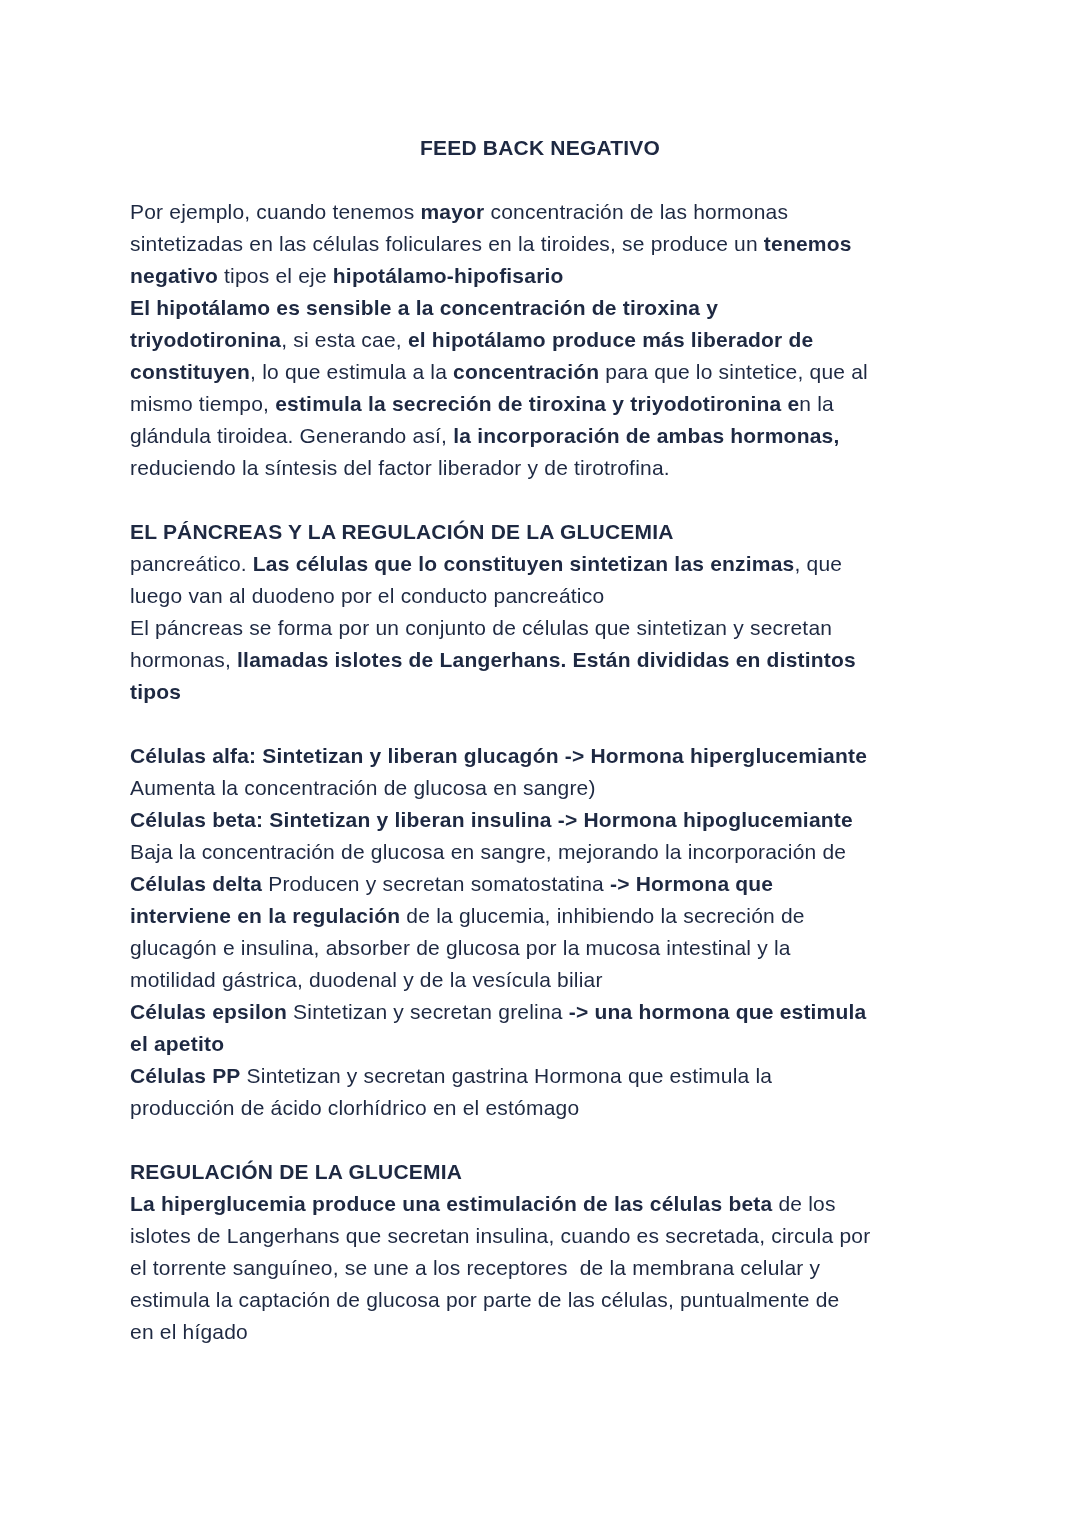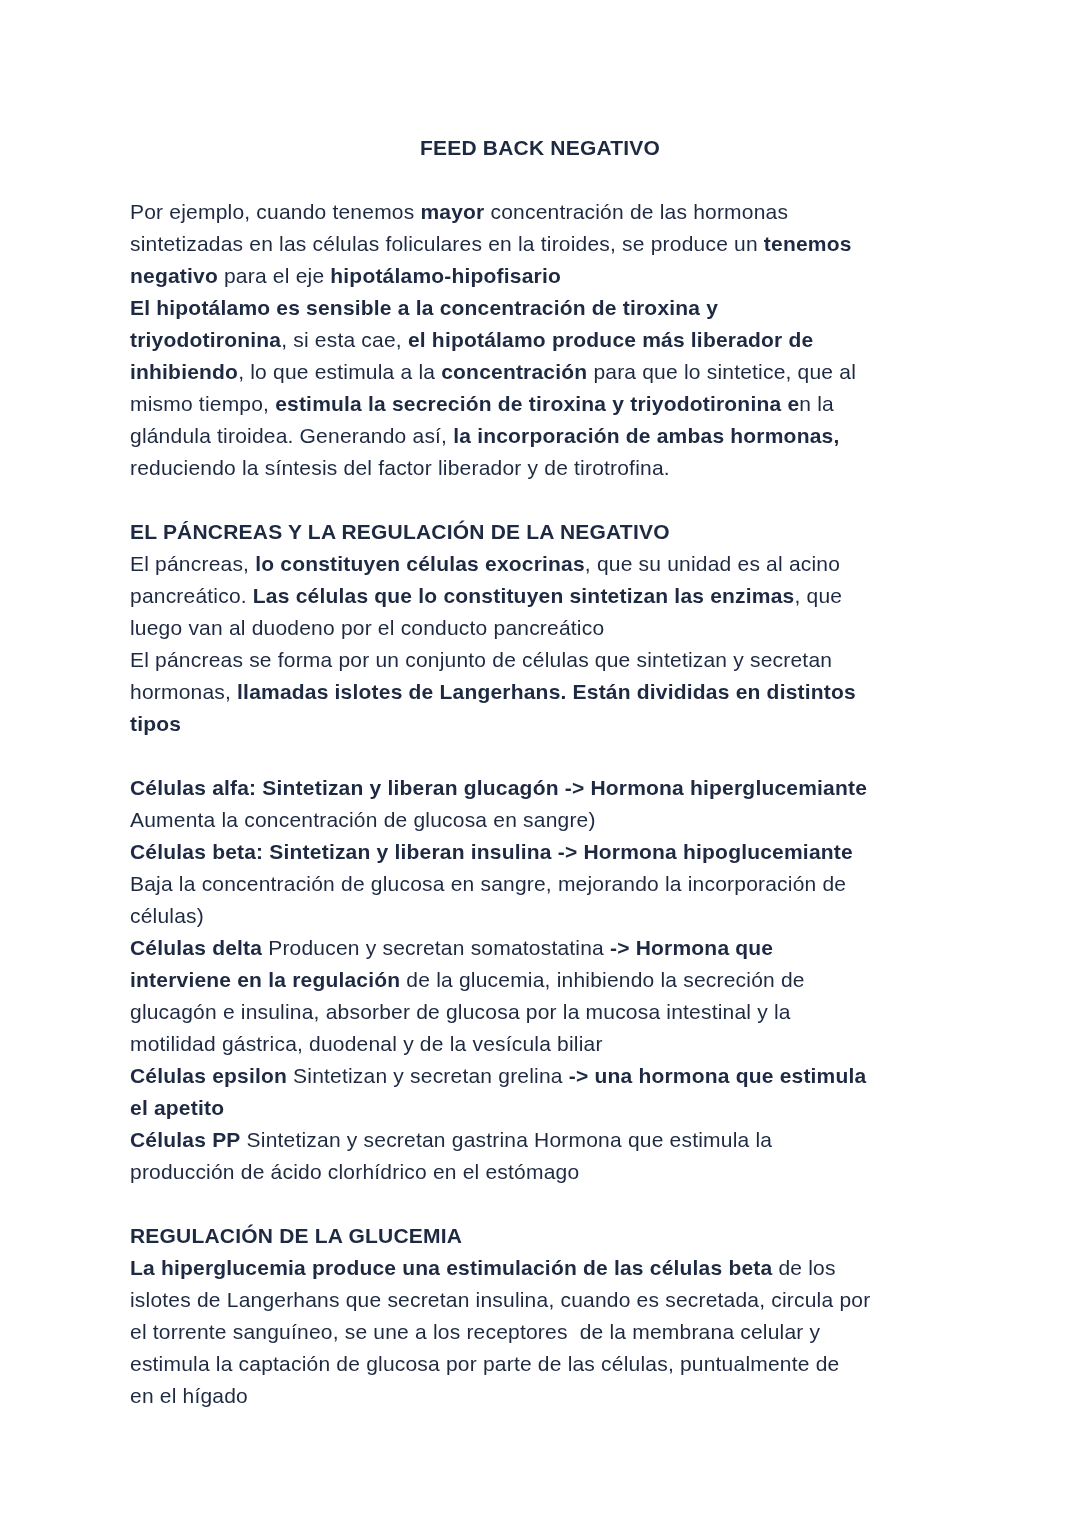--- a/index.html
+++ b/index.html
@@ -38,43 +38,41 @@
 </style>
 </head>
 <body>
 
 <div class="page">
   <div class="block title">FEED BACK NEGATIVO</div>
   <div>
       <div class="block">
         <div class="line"><span class="run">Por ejemplo, cuando tenemos </span><span class="run-b">mayor</span><span class="run"> concentración de las hormonas</span></div>
         <div class="line"><span class="run">sintetizadas en las células foliculares en la tiroides, se produce un </span><span class="run-b">tenemos</span></div>
-        <div class="line"><span class="run-b">negativo</span><span class="run"> para el eje </span><span class="run-b">hipotálamo-hipofisario</span></div>
+        <div class="line"><span class="run-b">negativo</span><span class="run"> tipos el eje </span><span class="run-b">hipotálamo-hipofisario</span></div>
         <div class="line"><span class="run-b">El hipotálamo es sensible a la concentración de tiroxina y</span></div>
         <div class="line"><span class="run-b">triyodotironina</span><span class="run">, si esta cae, </span><span class="run-b">el hipotálamo produce más liberador de</span></div>
-        <div class="line"><span class="run-b">inhibiendo</span><span class="run">, lo que estimula a la </span><span class="run-b">concentración</span><span class="run"> para que lo sintetice, que al</span></div>
+        <div class="line"><span class="run-b">constituyen</span><span class="run">, lo que estimula a la </span><span class="run-b">concentración</span><span class="run"> para que lo sintetice, que al</span></div>
         <div class="line"><span class="run">mismo tiempo, </span><span class="run-b">estimula la secreción de tiroxina y triyodotironina e</span><span class="run">n la</span></div>
         <div class="line"><span class="run">glándula tiroidea. Generando así, </span><span class="run-b">la incorporación de ambas hormonas,</span></div>
         <div class="line"><span class="run">reduciendo la síntesis del factor liberador y de tirotrofina.</span></div>
       </div>
       <div class="block">
-        <div class="line"><span class="run-b">EL PÁNCREAS Y LA REGULACIÓN DE LA NEGATIVO</span></div>
-        <div class="line"><span class="run">El páncreas, </span><span class="run-b">lo constituyen células exocrinas</span><span class="run">, que su unidad es al acino</span></div>
+        <div class="line"><span class="run-b">EL PÁNCREAS Y LA REGULACIÓN DE LA GLUCEMIA</span></div>
         <div class="line"><span class="run">pancreático. </span><span class="run-b">Las células que lo constituyen sintetizan las enzimas</span><span class="run">, que</span></div>
         <div class="line"><span class="run">luego van al duodeno por el conducto pancreático</span></div>
         <div class="line"><span class="run">El páncreas se forma por un conjunto de células que sintetizan y secretan</span></div>
         <div class="line"><span class="run">hormonas, </span><span class="run-b">llamadas islotes de Langerhans. Están divididas en distintos</span></div>
         <div class="line"><span class="run-b">tipos</span></div>
       </div>
       <div class="block">
         <div class="line"><span class="run-b">Células alfa: Sintetizan y liberan glucagón -&gt; Hormona hiperglucemiante</span></div>
         <div class="line"><span class="run">Aumenta la concentración de glucosa en sangre)</span></div>
         <div class="line"><span class="run-b">Células beta: Sintetizan y liberan insulina -&gt; Hormona hipoglucemiante</span></div>
         <div class="line"><span class="run">Baja la concentración de glucosa en sangre, mejorando la incorporación de</span></div>
-        <div class="line"><span class="run">células)</span></div>
         <div class="line"><span class="run-b">Células delta</span><span class="run"> Producen y secretan somatostatina </span><span class="run-b">-&gt; Hormona que</span></div>
         <div class="line"><span class="run-b">interviene en la regulación</span><span class="run"> de la glucemia, inhibiendo la secreción de</span></div>
         <div class="line"><span class="run">glucagón e insulina, absorber de glucosa por la mucosa intestinal y la</span></div>
         <div class="line"><span class="run">motilidad gástrica, duodenal y de la vesícula biliar</span></div>
         <div class="line"><span class="run-b">Células epsilon</span><span class="run"> Sintetizan y secretan grelina </span><span class="run-b">-&gt; una hormona que estimula</span></div>
         <div class="line"><span class="run-b">el apetito</span></div>
         <div class="line"><span class="run-b">Células PP</span><span class="run"> Sintetizan y secretan gastrina Hormona que estimula la</span></div>
         <div class="line"><span class="run">producción de ácido clorhídrico en el estómago</span></div>
       </div>
       <div class="block">

